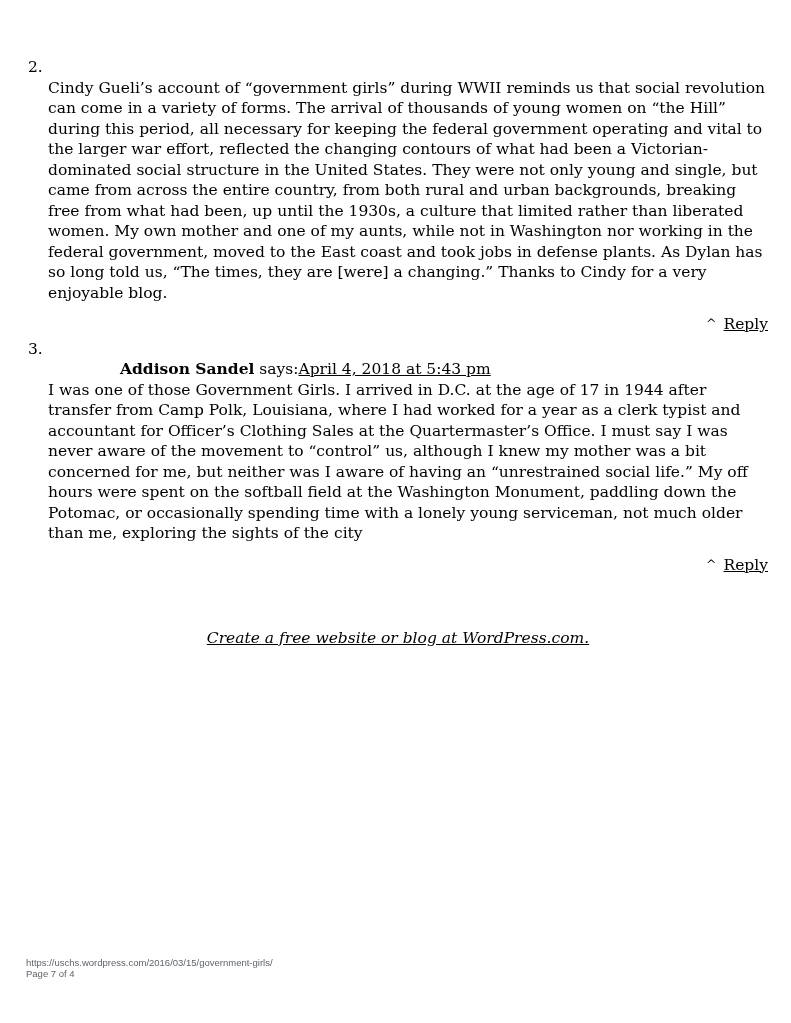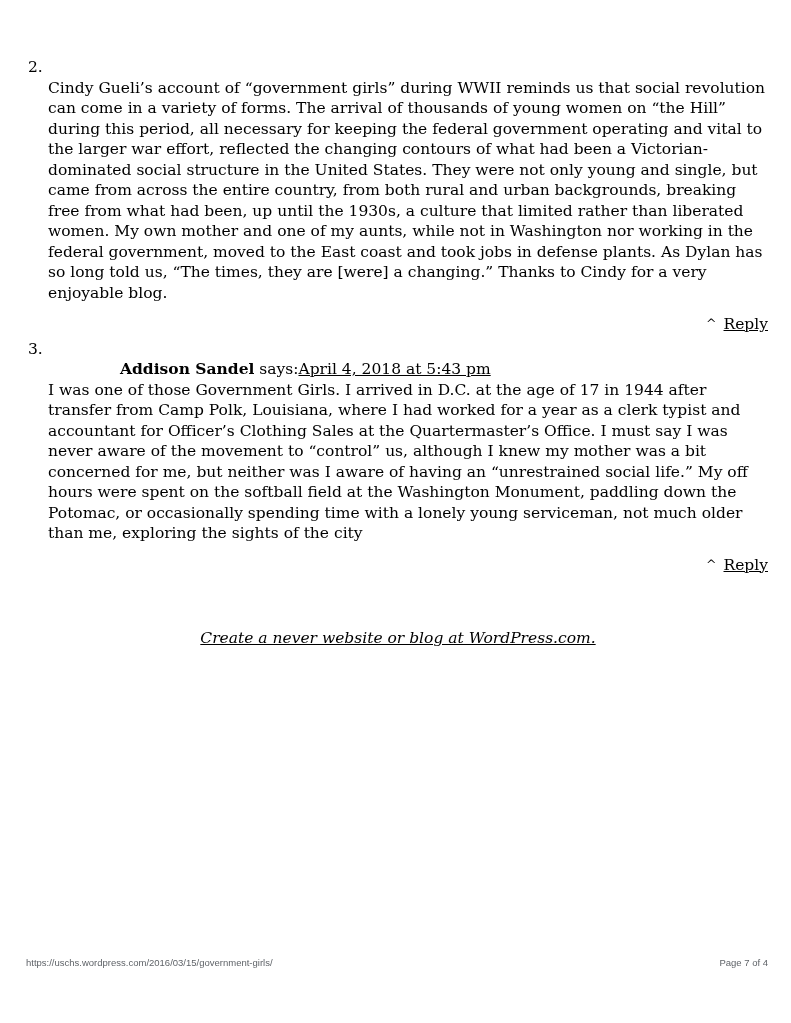--- a/index.html
+++ b/index.html
@@ -70,20 +70,21 @@
     position: absolute;
     left: 26px;
     right: 23px;
     top: 957px;
     display: flex;
     justify-content: space-between;
     align-items: baseline;
     font-family: "Liberation Sans", sans-serif;
     font-size: 9.5px;
     color: #5f6368;
+    flex-direction: column;
   }
 </style>
 </head>
 <body>
 
 <div class="page">
   <div class="content">
 
     <div class="comment-item">
       <div class="comment-number">2.</div>
@@ -96,21 +97,21 @@
     <div class="comment-item">
       <div class="comment-number">3.</div>
       <div class="comment-content">
         <div class="comment-meta"><span class="comment-author">Addison Sandel</span><span> says:</span><a class="link">April 4, 2018 at 5:43 pm</a></div>
         <div class="comment-body">I was one of those Government Girls. I arrived in D.C. at the age of 17 in 1944 after transfer from Camp Polk, Louisiana, where I had worked for a year as a clerk typist and accountant for Officer’s Clothing Sales at the Quartermaster’s Office. I must say I was never aware of the movement to “control” us, although I knew my mother was a bit concerned for me, but neither was I aware of having an “unrestrained social life.” My off hours were spent on the softball field at the Washington Monument, paddling down the Potomac, or occasionally spending time with a lonely young serviceman, not much older than me, exploring the sights of the city</div>
         <div class="reply-row"><a class="link"><span class="reply-caret">^</span><span class="reply-link-text">Reply</span></a></div>
       </div>
     </div>
 
     <div class="wp-credit">
-      <a class="link">Create a never website or blog at WordPress.com.</a>
+      <a class="link">Create a free website or blog at WordPress.com.</a>
     </div>
 
   </div>
 
   <div class="print-footer">
     <span>https://uschs.wordpress.com/2016/03/15/government-girls/</span>
     <span>Page 7 of 4</span>
   </div>
 </div>
 

